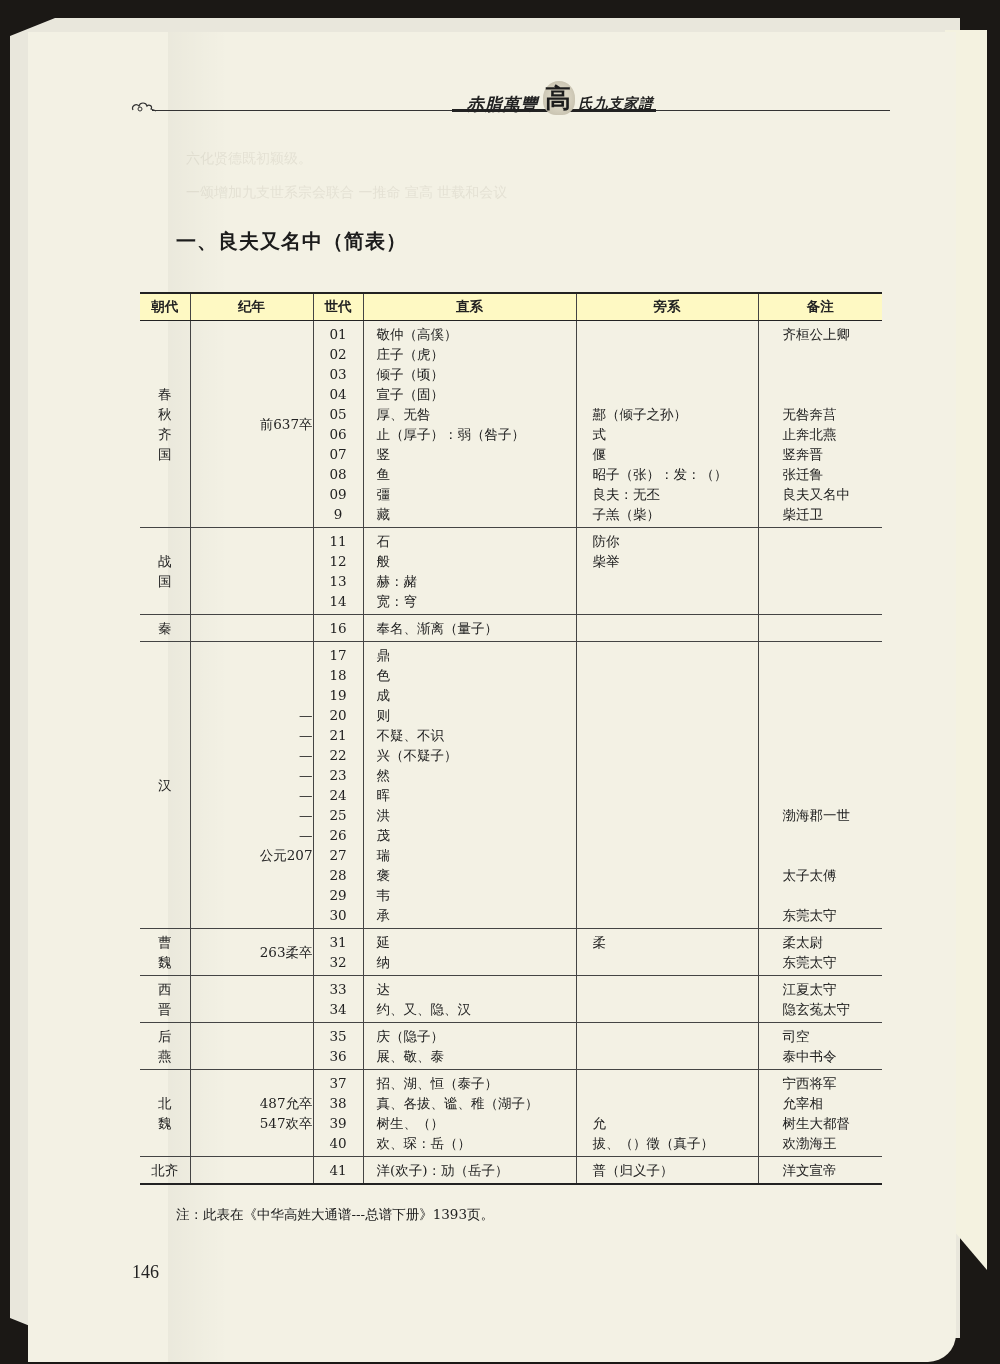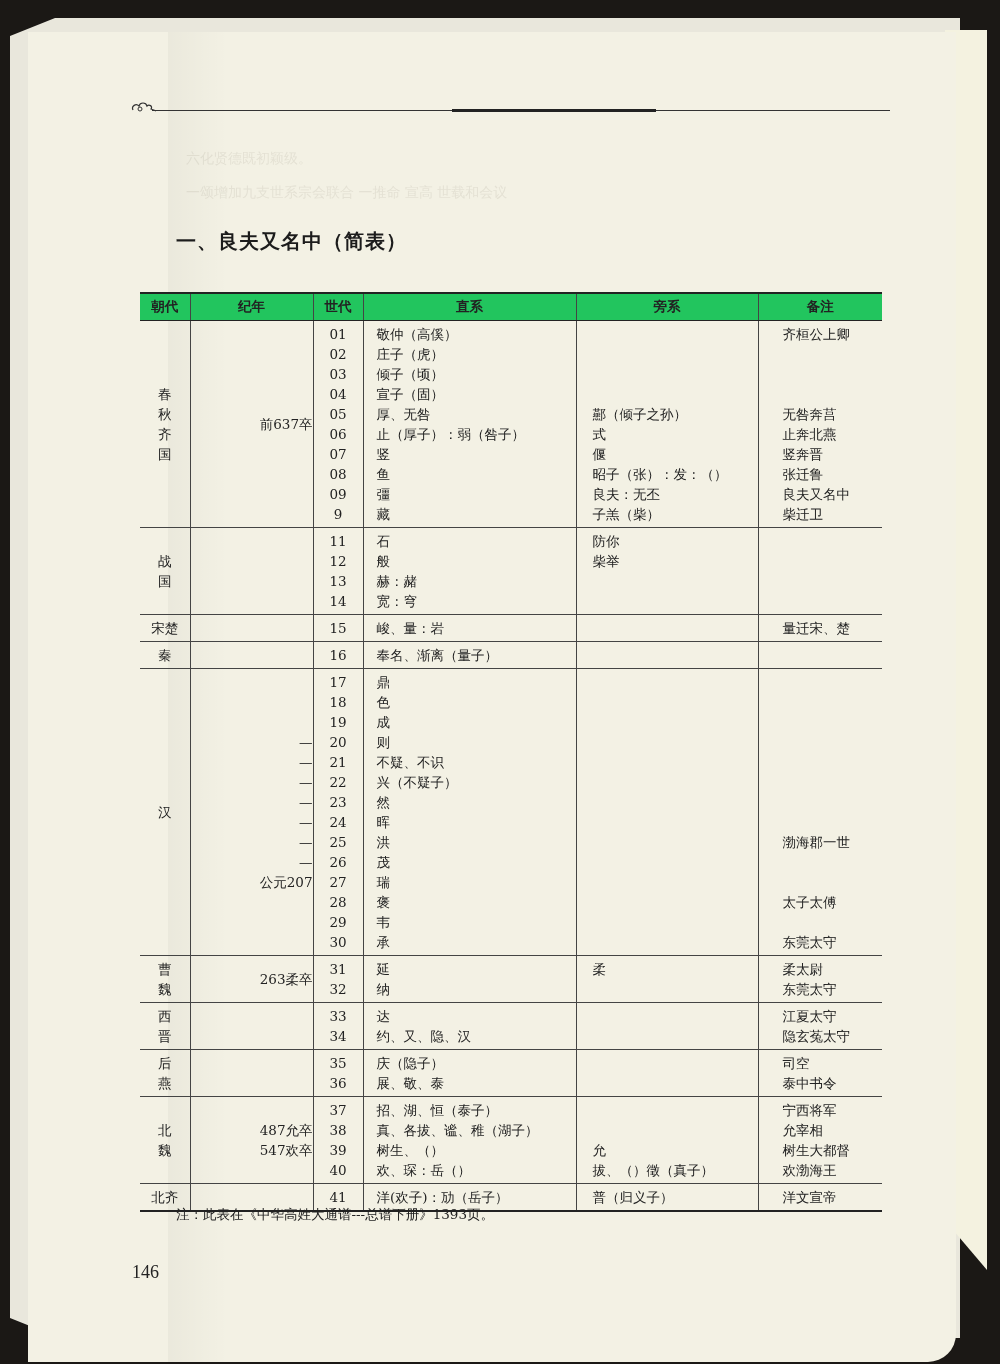--- a/index.html
+++ b/index.html
@@ -76,21 +76,21 @@
     font-size:13.5px;
     table-layout:fixed;
   }
   .genealogy-table th, .genealogy-table td {
     border-left:1px solid #444; border-right:1px solid #444;
     padding:0; vertical-align:middle;
   }
   .genealogy-table tr.group td { border-bottom:1px solid #444; }
   .genealogy-table th {
     border-top:2px solid #222; border-bottom:1px solid #222;
-    height:26px; background:#22c55e;
+    height:26px; background:#fef9c3;
     font-family:"DejaVu Sans", "Liberation Sans", sans-serif;
     font-weight:bold; font-size:13.5px; text-align:center;
   }
   .genealogy-table th:first-child, .genealogy-table td:first-child { border-left:none; }
   .genealogy-table th:last-child, .genealogy-table td:last-child { border-right:none; }
   .genealogy-table tr.last td { border-bottom:2px solid #222; }
 
   .col-dyn { width:50px; }
   .col-year { width:123px; }
   .col-gen { width:50px; }
@@ -134,20 +134,23 @@
 <div class="bleed" style="left:186px; top:150px;">六化贤德既初颖级。</div>
 <div class="bleed" style="left:186px; top:184px;">一颂增加九支世系宗会联合 一推命 宣高 世载和会议</div>
 
 <div class="running-header">
   <svg class="rh-ornament" viewBox="0 0 26 18">
     <path d="M3 11 C1 7,6 4,9 7 C10 3,16 3,17 7 C19 5,23 7,21 10 C24 11,26 12,26 12" fill="none" stroke="#333" stroke-width="1.2"></path>
     <circle cx="10" cy="10" r="2" fill="none" stroke="#333" stroke-width="1"></circle>
   </svg>
   <div class="rh-line"></div>
   <div class="rh-thick"></div>
+  <div class="rh-title">
+    <span class="rh-left">赤脂萬豐</span><span class="rh-emblem">高</span><span class="rh-right">氏九支家譜</span>
+  </div>
 </div>
 
 <div class="section-title">一、良夫又名中（简表）</div>
 
 <table class="genealogy-table">
   <colgroup>
     <col class="col-dyn">
       <col class="col-year">
       <col class="col-gen">
       <col class="col-direct">
@@ -252,38 +255,20 @@
         </td>
         <td class="note lines">
           <span></span>
           <span></span>
           <span></span>
           <span></span>
         </td>
       </tr>
       <tr class="group">
         <td class="dyn">
-          <span>宋楚</span>
-        </td>
-        <td class="year"></td>
-        <td class="gen lines">
-          <span>15</span>
-        </td>
-        <td class="direct lines">
-          <span>峻、量：岩</span>
-        </td>
-        <td class="branch lines">
-          <span></span>
-        </td>
-        <td class="note lines">
-          <span>量迁宋、楚</span>
-        </td>
-      </tr>
-      <tr class="group">
-        <td class="dyn">
           <span>秦</span>
         </td>
         <td class="year"></td>
         <td class="gen lines">
           <span>16</span>
         </td>
         <td class="direct lines">
           <span>奉名、渐离（量子）</span>
         </td>
         <td class="branch lines">

